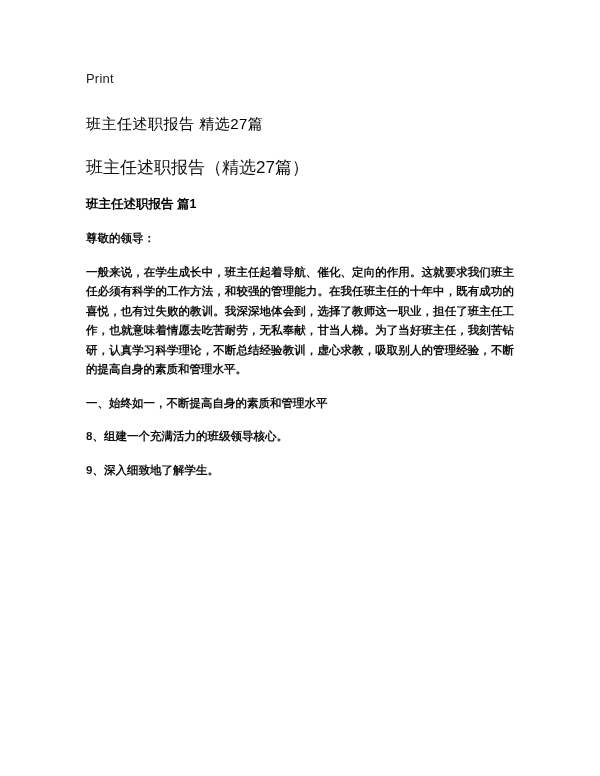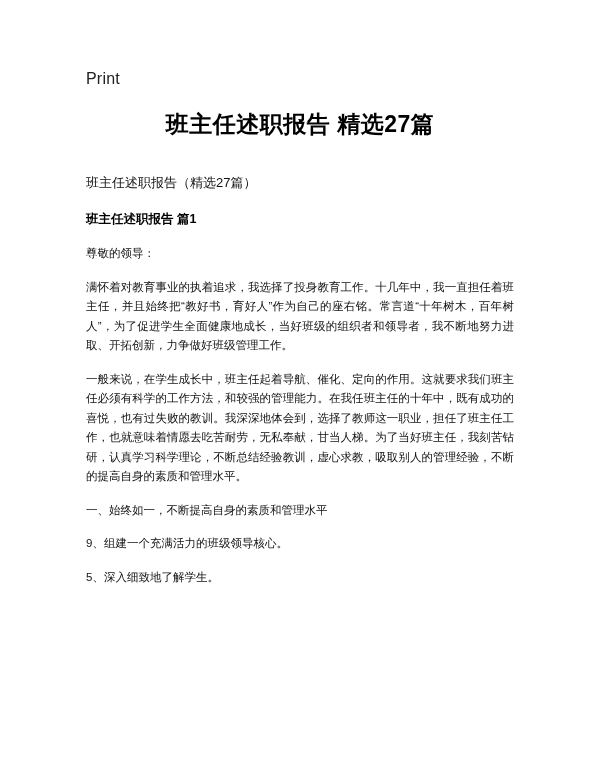--- a/index.html
+++ b/index.html
@@ -15,70 +15,69 @@
     overflow: hidden;
   }
   .page {
     width: 600px;
     height: 776px;
     box-sizing: border-box;
     padding: 0 86px;
     position: relative;
   }
   .print-link {
-    font-size: 16px;
+    font-size: 13px;
     color: #222222;
     margin-top: 72px;
     margin-bottom: 0;
     line-height: 14px;
     letter-spacing: 0.2px;
   }
   .doc-title {
-    text-align: center;
-    font-size: 23px;
-    font-weight: bold;
+    font-size: 15px;
+    font-weight: normal;
     margin: 26px 0 0 0;
     line-height: 24px;
     letter-spacing: 0.5px;
     color: #000000;
   }
   .subtitle {
-    font-size: 13px;
-    margin: 38px 0 0 0;
+    font-size: 17px;
+    margin: 23px 0 0 0;
     line-height: 17px;
     color: #111111;
   }
   .section-head {
     font-size: 12.5px;
     font-weight: bold;
     margin: 19px 0 16px 0;
     line-height: 18px;
     color: #000000;
   }
   p.body {
     font-size: 11.5px;
     line-height: 19.5px;
     margin: 14px 0 0 0;
     text-align: justify;
     color: #111111;
+    font-weight: bold;
   }
 </style>
 </head>
 <body>
 
 <div class="page">
 
   <div class="print-link">Print</div>
 
   <h1 class="doc-title">班主任述职报告 精选27篇</h1>
 
   <div class="subtitle">班主任述职报告（精选27篇）</div>
 
   <div class="section-head">班主任述职报告 篇1</div>
 
   <p class="body">尊敬的领导：</p>
-  <p class="body">满怀着对教育事业的执着追求，我选择了投身教育工作。十几年中，我一直担任着班主任，并且始终把“教好书，育好人”作为自己的座右铭。常言道“十年树木，百年树人”，为了促进学生全面健康地成长，当好班级的组织者和领导者，我不断地努力进取、开拓创新，力争做好班级管理工作。</p>
   <p class="body">一般来说，在学生成长中，班主任起着导航、催化、定向的作用。这就要求我们班主任必须有科学的工作方法，和较强的管理能力。在我任班主任的十年中，既有成功的喜悦，也有过失败的教训。我深深地体会到，选择了教师这一职业，担任了班主任工作，也就意味着情愿去吃苦耐劳，无私奉献，甘当人梯。为了当好班主任，我刻苦钻研，认真学习科学理论，不断总结经验教训，虚心求教，吸取别人的管理经验，不断的提高自身的素质和管理水平。</p>
   <p class="body">一、始终如一，不断提高自身的素质和管理水平</p>
-  <p class="body">9、组建一个充满活力的班级领导核心。</p>
-  <p class="body">5、深入细致地了解学生。</p>
+  <p class="body">8、组建一个充满活力的班级领导核心。</p>
+  <p class="body">9、深入细致地了解学生。</p>
 
 </div>
 
 </body></html>

